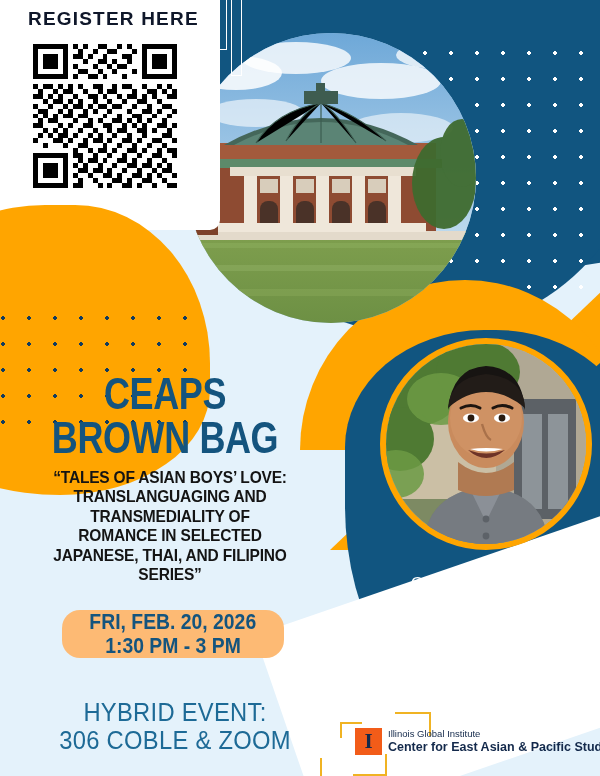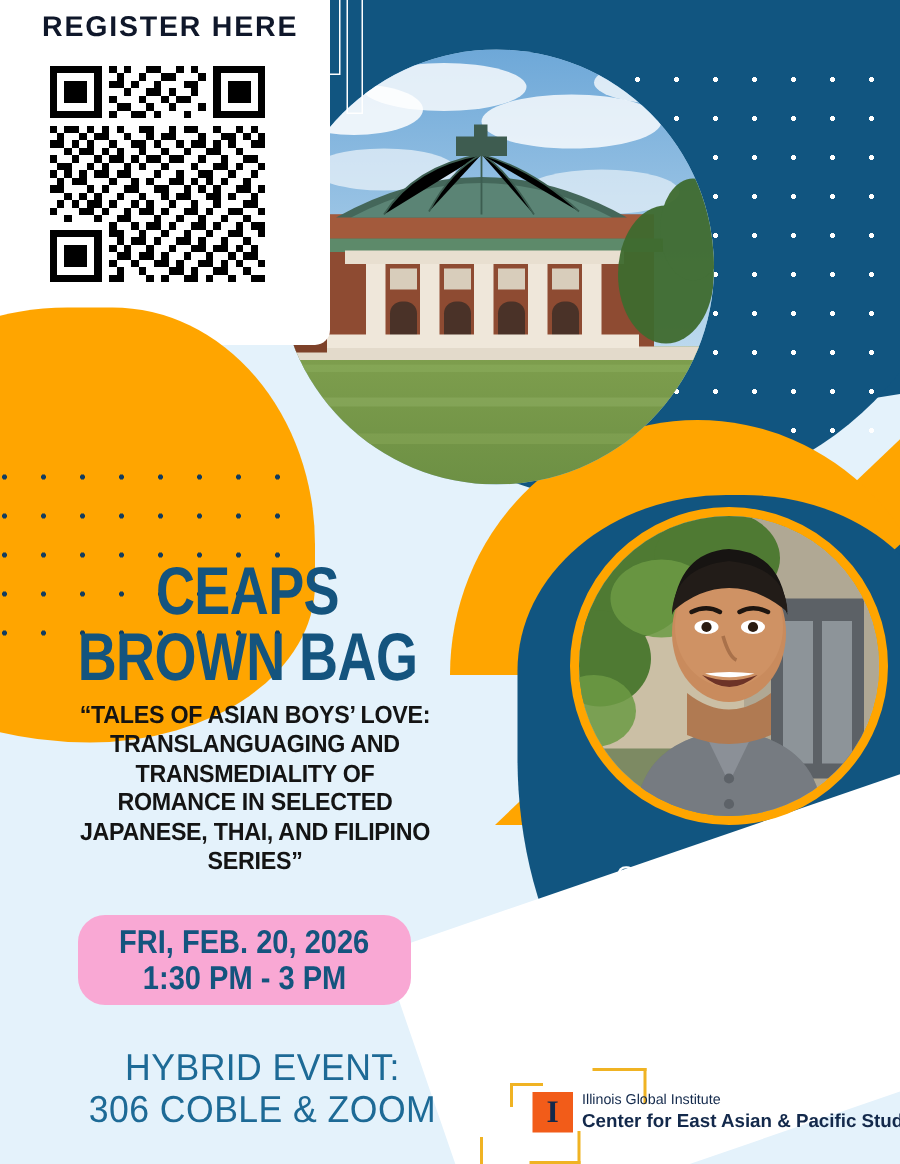--- a/index.html
+++ b/index.html
@@ -163,23 +163,23 @@
     color:#141414;
     font-weight:bold;
     font-size:16.5px;line-height:1.18;
     letter-spacing:-0.2px;
     transform:scaleX(0.94);
     transform-origin:center;
   }
 
   
   .date-badge{
-    position:absolute;left:52px;top:610px;
-    width:222px;height:60px;
-    background:#f9a8d4;
+    position:absolute;left:62px;top:610px;
+    width:222px;height:48px;
+    background:#fdba74;
     border-radius:18px;
     display:flex;flex-direction:column;
     align-items:center;justify-content:center;
     z-index:13;
   }
   .date-badge div{
     color:#14547E;font-weight:bold;
     font-size:22px;line-height:1.08;
     letter-spacing:0px;
     transform:scaleX(0.88);

